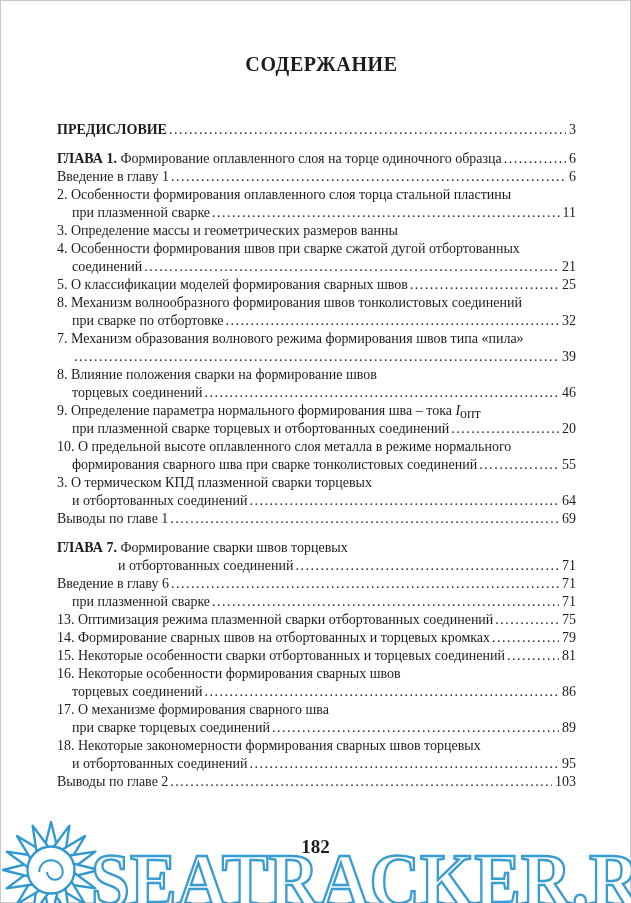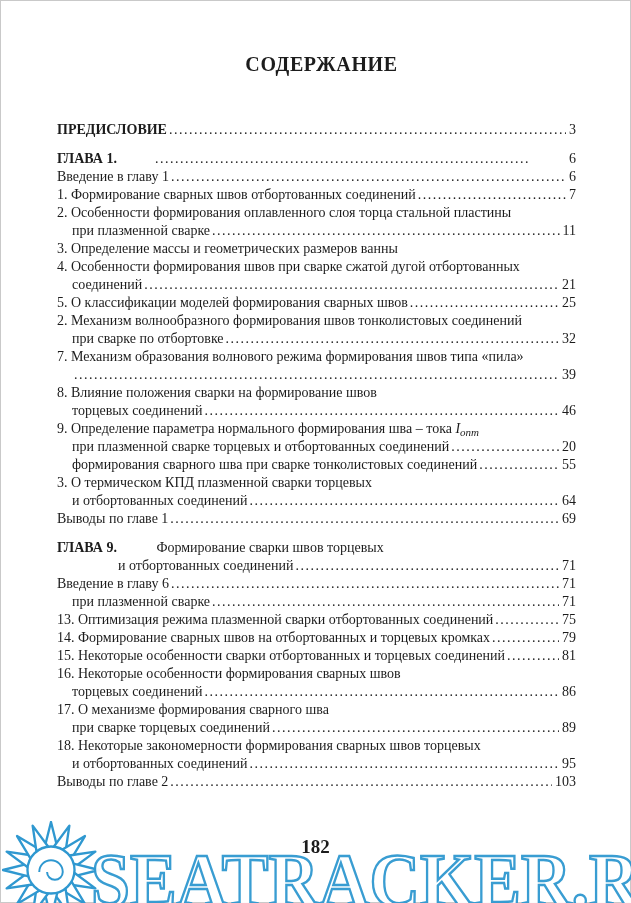--- a/index.html
+++ b/index.html
@@ -27,27 +27,27 @@
     margin: 46px 55px 0 57px;
     font-size: 14px;
     line-height: 18px;
   }
   .line {
     display: flex;
     align-items: baseline;
     overflow: hidden;
     white-space: pre;
   }
-  .line.gap { margin-top: 11px; gap: 36px; }
+  .line.gap { margin-top: 11px; }
   .line.indent-1 { padding-left: 15px; justify-content: center; }
   .line.indent-2 { padding-left: 61px; }
   .b { font-weight: bold; flex: 0 0 auto; }
   .t { flex: 0 1 auto; }
   .it { font-style: italic; flex: 0 0 auto; }
-  .sb { font-size: 11px; position: relative; top: 3px; flex: 0 0 auto; font-style: italic; }
+  .sb { font-size: 14px; position: relative; top: 3px; flex: 0 0 auto; }
   .dots {
     flex: 1 1 auto;
     min-width: 0;
     overflow: hidden;
     white-space: nowrap;
     margin: 0 3px 0 2px;
   }
   .dots::after {
     content: "......................................................................................................................................";
     letter-spacing: 1.5px;
@@ -100,43 +100,36 @@
       <div class="line">
     <span class="b">ПРЕДИСЛОВИЕ</span>
     
     
     
     <span class="dots"></span>
     <span class="pg">3</span>
   </div>
       <div class="line gap">
     <span class="b">ГЛАВА 1.</span>
+    <span class="t"> Формирование оплавленного слоя на торце одиночного образца</span>
     
     
     <span class="dots"></span>
     <span class="pg">6</span>
   </div>
       <div class="line">
     
     <span class="t">Введение в главу 1</span>
     
     
     <span class="dots"></span>
     <span class="pg">6</span>
   </div>
       <div class="line">
     
-    <span class="t">1. Формирование сварных швов отбортованных соединений</span>
-    
-    
-    <span class="dots"></span>
-    <span class="pg">7</span>
-  </div>
-      <div class="line">
-    
     <span class="t">2. Особенности формирования оплавленного слоя торца стальной пластины</span>
     
     
     
     
   </div>
       <div class="line indent-1">
     
     <span class="t">при плазменной сварке</span>
     
@@ -171,21 +164,21 @@
       <div class="line">
     
     <span class="t">5. О классификации моделей формирования сварных швов</span>
     
     
     <span class="dots"></span>
     <span class="pg">25</span>
   </div>
       <div class="line">
     
-    <span class="t">2. Механизм волнообразного формирования швов тонколистовых соединений</span>
+    <span class="t">8. Механизм волнообразного формирования швов тонколистовых соединений</span>
     
     
     
     
   </div>
       <div class="line indent-1">
     
     <span class="t">при сварке по отбортовке</span>
     
     
@@ -232,20 +225,28 @@
     
   </div>
       <div class="line indent-1">
     
     <span class="t">при плазменной сварке торцевых и отбортованных соединений</span>
     
     
     <span class="dots"></span>
     <span class="pg">20</span>
   </div>
+      <div class="line">
+    
+    <span class="t">10. О предельной высоте оплавленного слоя металла в режиме нормального</span>
+    
+    
+    
+    
+  </div>
       <div class="line indent-1">
     
     <span class="t">формирования сварного шва при сварке тонколистовых соединений</span>
     
     
     <span class="dots"></span>
     <span class="pg">55</span>
   </div>
       <div class="line">
     
@@ -265,21 +266,21 @@
   </div>
       <div class="line">
     
     <span class="t">Выводы по главе 1</span>
     
     
     <span class="dots"></span>
     <span class="pg">69</span>
   </div>
       <div class="line gap">
-    <span class="b">ГЛАВА 9.</span>
+    <span class="b">ГЛАВА 7.</span>
     <span class="t"> Формирование сварки швов торцевых</span>
     
     
     
     
   </div>
       <div class="line indent-2">
     
     <span class="t">и отбортованных соединений</span>
     

